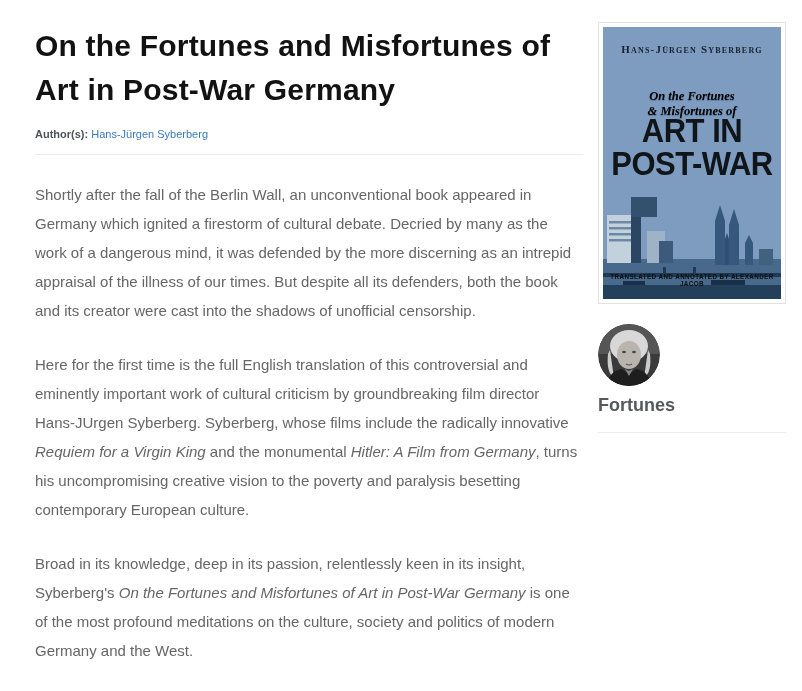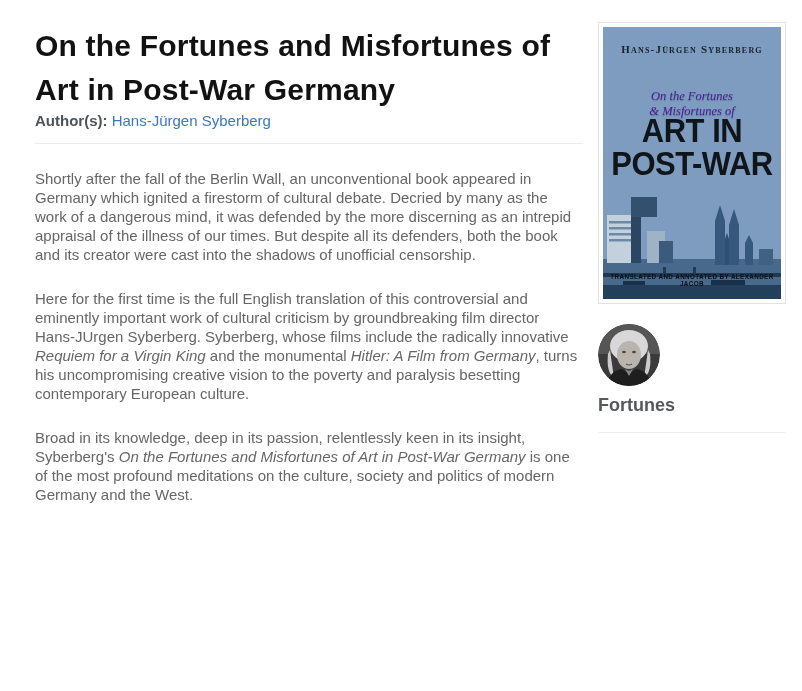--- a/index.html
+++ b/index.html
@@ -25,39 +25,40 @@
   .page-title {
     margin-top: 24px;
     font-size: 30px;
     line-height: 44px;
     font-weight: 700;
     color: #121212;
     letter-spacing: 0.2px;
     max-width: 545px;
   }
   .author-meta {
-    font-size: 15px;
+    margin-top: 16px;
+    font-size: 11px;
     color: #4e5357;
     font-weight: 700;
   }
   .author-meta a {
     color: #3a79bd;
     font-weight: 400;
     text-decoration: none;
     cursor: pointer;
   }
   hr.rule {
     border: none;
     border-top: 1px solid #ececec;
     margin-top: 14px;
   }
   .body-copy { margin-top: 5px; }
   .body-copy p {
     font-size: 15px;
-    line-height: 19px;
+    line-height: 29px;
     color: #666666;
     margin-top: 25px;
     font-weight: 400;
   }
   .body-copy em { }
   
   .sidebar {
     width: 188px;
     flex: 0 0 188px;
   }
@@ -86,24 +87,24 @@
     font-weight: 700;
     font-size: 11px;
     letter-spacing: 1.2px;
     color: #17222e;
   }
   .cover-subtitle {
     position: absolute;
     top: 62px; left: 0; right: 0;
     font-family: "Liberation Serif", serif;
     font-style: italic;
-    font-weight: 400;
+    font-weight: 700;
     font-size: 12.5px;
     line-height: 15px;
-    color: #4c1d95;
+    color: #000000;
     text-shadow: 0 1px 1px rgba(30,45,60,.35);
   }
   .cover-title {
     position: absolute;
     top: 92px; left: 0; right: 0;
     font-family: "Liberation Sans", sans-serif;
     font-weight: 700;
     font-size: 31px;
     line-height: 30px;
     letter-spacing: -0.5px;

